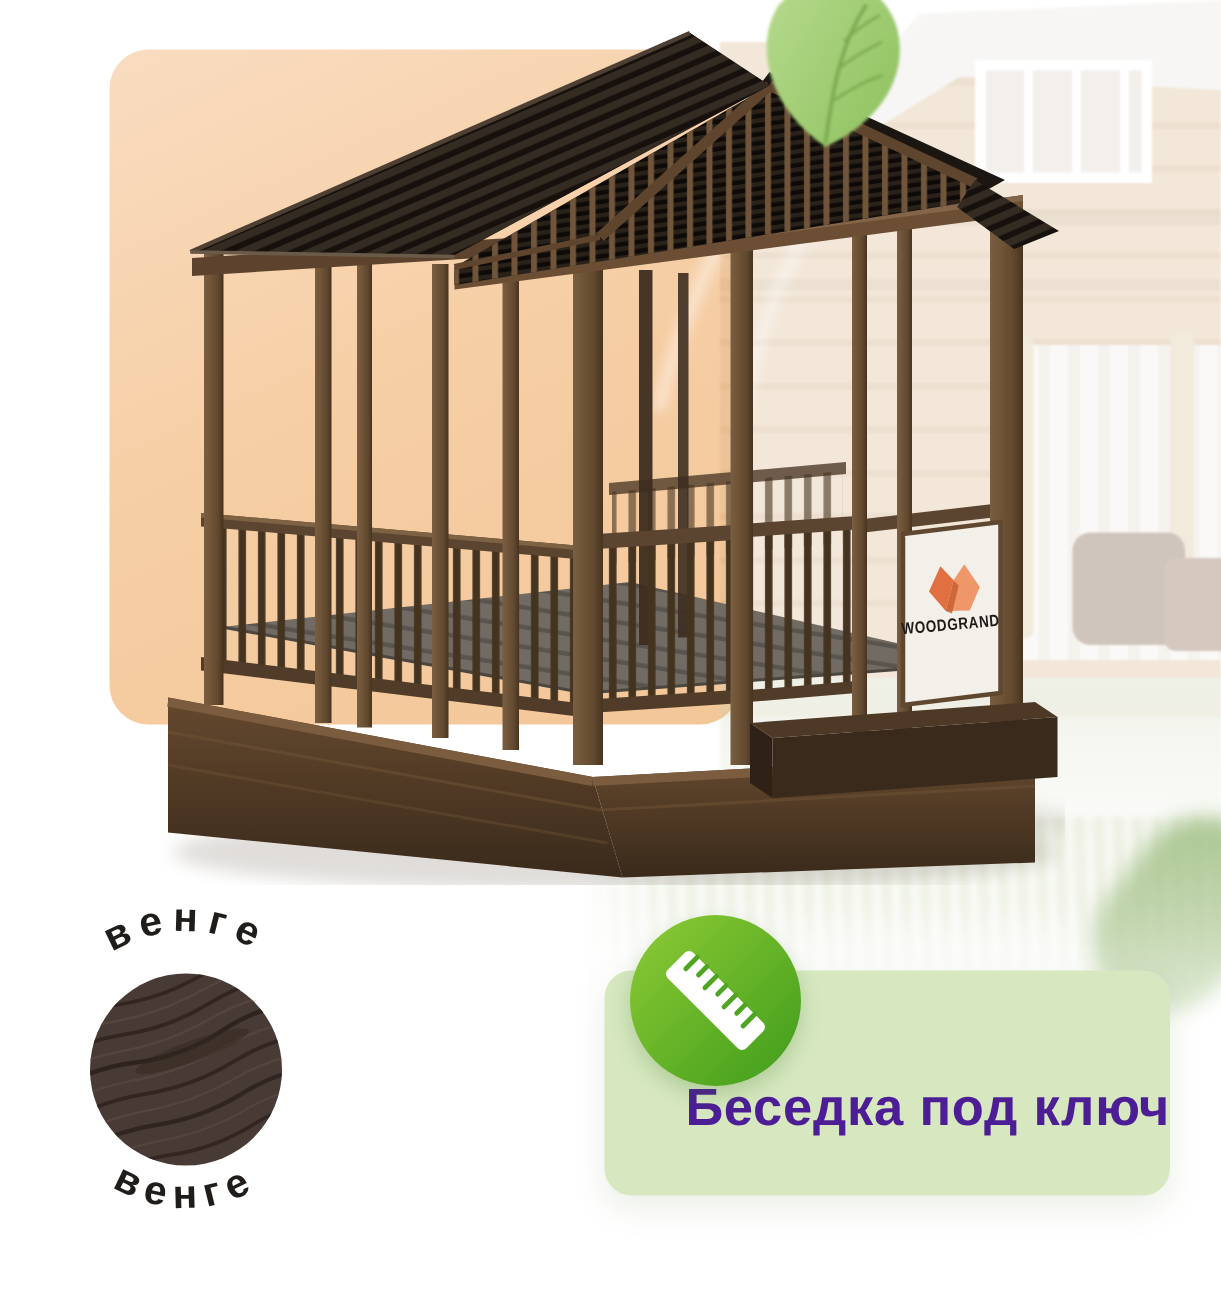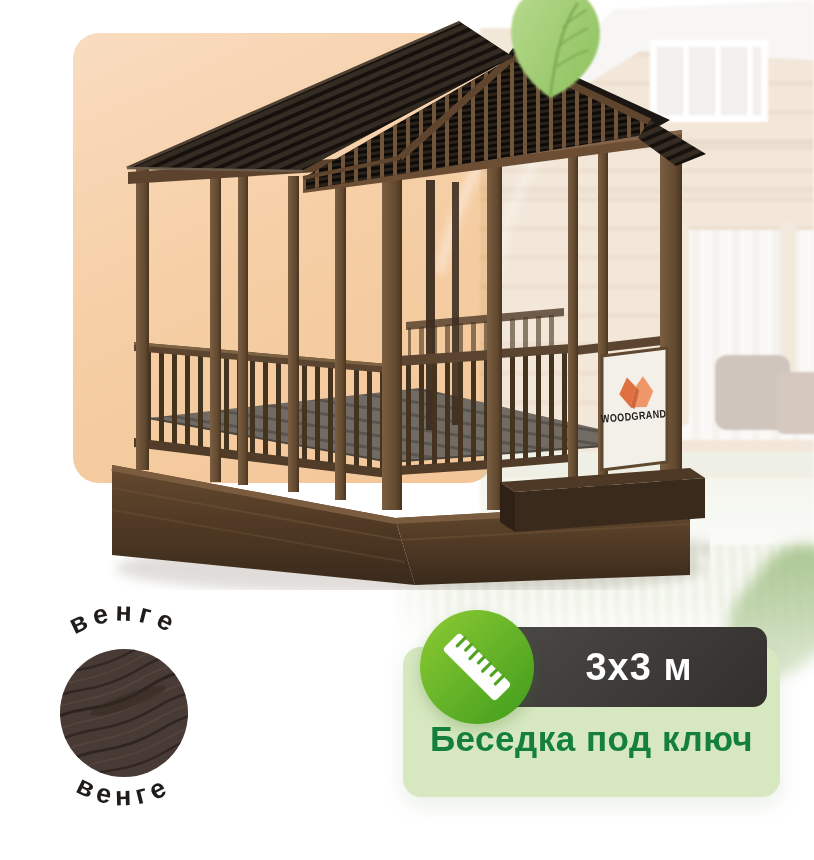--- a/index.html
+++ b/index.html
@@ -44,22 +44,22 @@
 
   
   .leaf-top{left:495px;top:-12px;filter:blur(1px);}
   .leaf-streak{left:742px;top:540px;width:95px;height:140px;border-radius:48px;
     background:linear-gradient(135deg,rgba(160,191,133,.95),rgba(197,216,176,.45));
     transform:rotate(38deg);filter:blur(7px);}
 
   
   .promo-card{left:403px;top:647px;width:377px;height:150px;border-radius:18px;
     background:#d7e8c1;box-shadow:0 8px 22px rgba(90,120,60,.12);}
-  .promo-title{position:absolute;left:0;top:72px;width:377px;text-align:center;
-    font-size:35px;font-weight:bold;color:#15803d;letter-spacing:.5px;}
+  .promo-title{position:absolute;left:0;top:72px;width:377px;text-align:right;
+    font-size:35px;font-weight:bold;color:#4c1d95;letter-spacing:.5px;}
   .size-badge{left:455px;top:627px;width:312px;height:80px;border-radius:14px;
     background:linear-gradient(135deg,#4e4c4a,#322f2d);display:flex;align-items:center;
     justify-content:center;padding-left:56px;box-sizing:border-box;
     color:#fff;font-size:38px;font-weight:bold;letter-spacing:1px;}
   .ruler-circle{left:420px;top:610px;width:114px;height:114px;border-radius:50%;
     background:linear-gradient(135deg,#8ecb35,#3f9c1b);box-shadow:0 6px 14px rgba(60,120,30,.25);}
 
   
   .swatch{left:27px;top:583px;}
   .arc-label{font-size:27px;font-weight:600;letter-spacing:6px;fill:#1f1c1a;}
@@ -247,23 +247,20 @@
       <path d="M48,108 C16,80 8,36 30,10 C58,-12 100,-2 106,36 C110,72 82,98 48,108 Z" fill="url(#leafg)"></path>
       <path d="M48,106 C58,70 68,40 88,18" fill="none" stroke="#7cab50" stroke-width="2.5"></path>
       <path d="M58,78 C70,72 80,68 92,66 M63,58 C73,52 83,48 95,44 M70,40 C78,34 86,30 96,26" fill="none" stroke="#7cab50" stroke-width="1.8"></path>
     </g>
   </svg>
 
   <div class="abs leaf-streak"></div>
 
   <div class="abs promo-card">
     <div class="promo-title">Беседка под ключ</div>
-  </div>
-  <div class="abs size-badge">
-    <span>3x3 м</span>
   </div>
   <div class="abs ruler-circle">
     <svg width="114" height="114" viewBox="-57 -57 114 114">
       <g transform="rotate(45)">
         <rect x="-37" y="-12" width="74" height="24" rx="4" fill="#ffffff"></rect>
         <g stroke="#4fa522" stroke-width="3.2" stroke-linecap="round">
           <line x1="-29" y1="-12" x2="-29" y2="-1"></line>
           <line x1="-20" y1="-12" x2="-20" y2="-4"></line>
           <line x1="-11" y1="-12" x2="-11" y2="-1"></line>
           <line x1="-2" y1="-12" x2="-2" y2="-4"></line>

